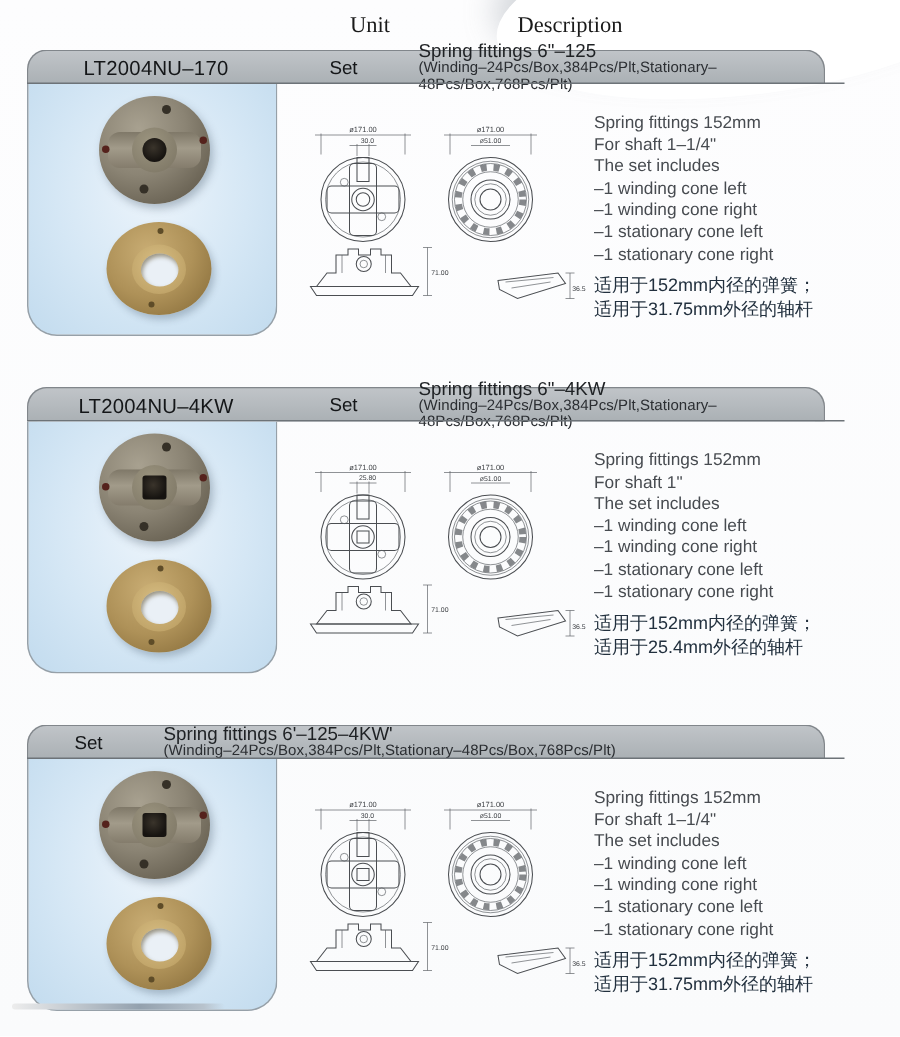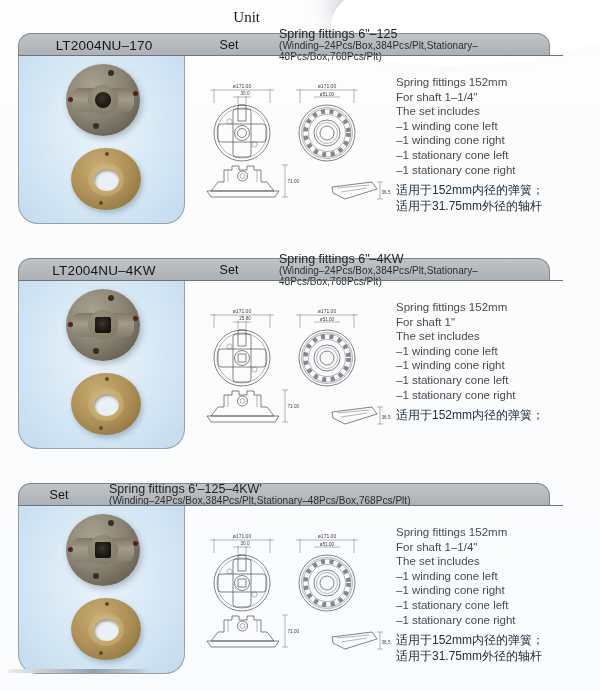--- a/index.html
+++ b/index.html
@@ -86,20 +86,21 @@
 </head>
 <body>
 
 <div class="page">
 
   <div class="curl"></div>
 
   <div class="col-headers">
     <span class="col-ref">Ref.</span>
     <span class="col-unit">Unit</span>
+    <span class="col-desc">Description</span>
   </div>
 
   <section class="sec s1">
     <div class="hdr">
       <span class="hdr-ref">LT2004NU–170</span>
       <span class="hdr-unit">Set</span>
       <div class="hdr-desc">
         <div class="hdr-title">Spring fittings 6"–125</div>
         <div class="hdr-sub">(Winding–24Pcs/Box,384Pcs/Plt,Stationary–48Pcs/Box,768Pcs/Plt)</div>
       </div>
@@ -268,20 +269,21 @@
       <div>Spring fittings 152mm</div>
       <div>For shaft 1"</div>
       <div>The set includes</div>
       <div>–1 winding cone left</div>
       <div>–1 winding cone right</div>
       <div>–1 stationary cone left</div>
       <div>–1 stationary cone right</div>
     </div>
     <div class="notes">
       <div>适用于152mm内径的弹簧；</div>
+      <div>适用于25.4mm外径的轴杆</div>
     </div>
   </section>
 
   <section class="sec s3">
     <div class="hdr">
       <span class="hdr-unit">Set</span>
       <div class="hdr-desc">
         <div class="hdr-title">Spring fittings 6'–125–4KW'</div>
         <div class="hdr-sub">(Winding–24Pcs/Box,384Pcs/Plt,Stationary–48Pcs/Box,768Pcs/Plt)</div>
       </div>

